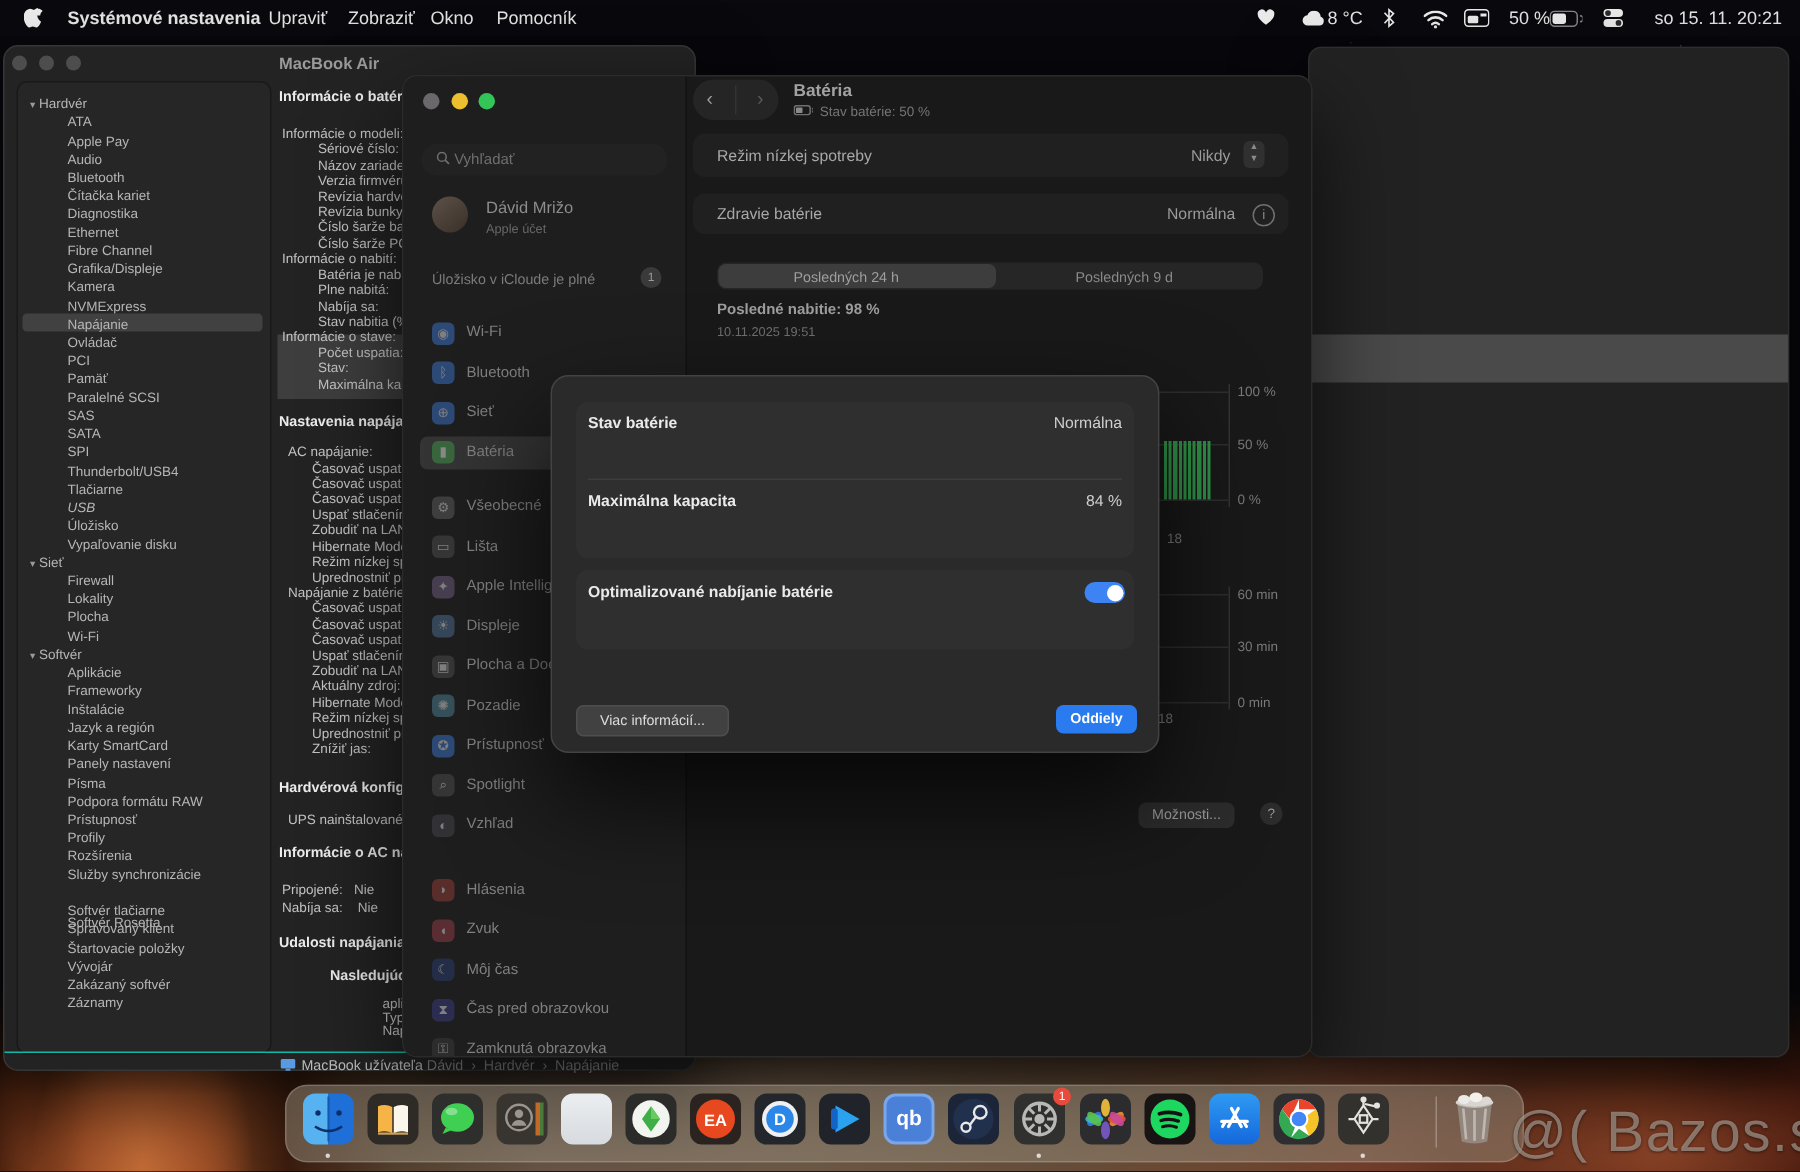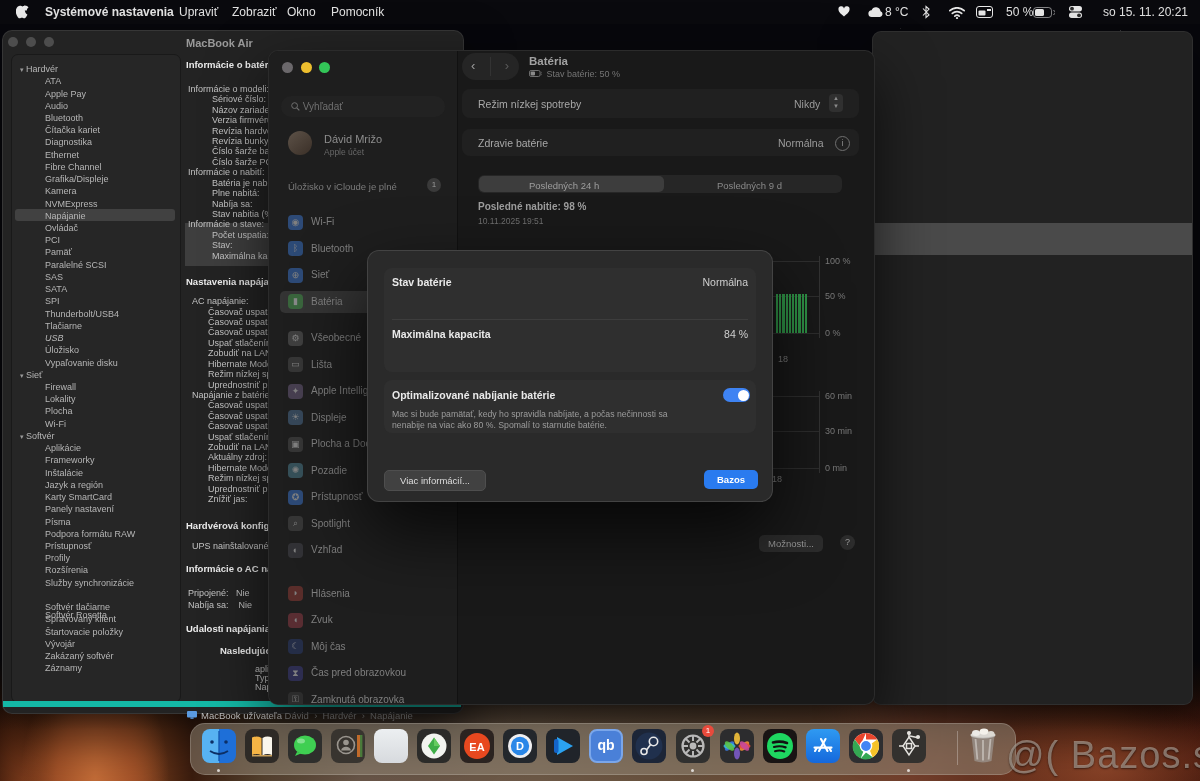--- a/index.html
+++ b/index.html
@@ -24,21 +24,21 @@
   #w1{left:2px;top:30px;width:460px;height:682px;background:#232323;border-radius:10px;border:1px solid rgba(255,255,255,.09);box-shadow:0 22px 48px rgba(0,0,0,.6);}
   #w1 .tl{position:absolute;top:6px;width:10px;height:10px;border-radius:50%;background:#4d4d4d;}
   #w1title{position:absolute;left:183px;top:6px;font-size:11px;font-weight:bold;color:#9a9a9a;}
   #w1side{position:absolute;left:8px;top:23px;width:168px;height:647px;background:#262626;border-radius:7px;border:1px solid #191919;overflow:hidden;}
   .trow{position:absolute;height:12px;font-size:9px;color:#b6b6b6;white-space:nowrap;line-height:12px;}
   .tsel{position:absolute;left:3px;width:160px;height:12px;background:#414141;border-radius:3px;}
   #w1mid{position:absolute;left:178px;top:23px;width:281px;height:647px;overflow:hidden;font-size:9px;color:#c3c3c3;white-space:nowrap;}
   #w1mid .b{font-weight:bold;color:#ececec;font-size:9.5px;}
   #w1mid div{position:absolute;line-height:11px;}
   #w1hl{position:absolute;left:4px;top:169px;width:264px;height:43px;background:#3e3e3e;}
-  #w1status{position:absolute;left:0px;top:670px;width:458px;height:41px;border-top:6px solid #14b8a6;}
+  #w1status{position:absolute;left:0px;top:670px;width:458px;height:41px;border-top:1px solid #14b8a6;}
   
   #w2{left:268px;top:50px;width:605px;height:653px;background:#191919;border-radius:10px;border:1px solid rgba(255,255,255,.08);box-shadow:0 24px 60px rgba(0,0,0,.65);overflow:hidden;}
   #w2side{position:absolute;left:0;top:0;width:188px;height:653px;background:#1e1e1e;border-right:1px solid #111;}
   #w2 .tl{position:absolute;top:10px;width:11px;height:11px;border-radius:50%;}
   .srow{position:absolute;left:11px;width:166px;height:22px;border-radius:5px;font-size:10px;color:#7f7f7f;line-height:22px;}
   .srow .ic{position:absolute;left:8px;top:3.5px;width:15px;height:15px;border-radius:4px;font-size:9px;line-height:15px;text-align:center;color:#cfcfcf;}
   .srow .lb{position:absolute;left:31px;top:0;}
   .seg{position:absolute;font-size:9.5px;color:#8a8a8a;}
   .card{position:absolute;left:193px;width:397px;background:#202020;border-radius:8px;}
   .ctx{position:absolute;font-size:10.5px;color:#9b9b9b;}
@@ -402,23 +402,22 @@
   <div class="t" style="left:24px;top:25px;">Stav batérie</div>
   <div class="v" style="right:24px;top:25px;">Normálna</div>
   <div style="position:absolute;left:24px;top:68px;width:356px;height:1px;background:#3d3d3d;"></div>
   <div class="t" style="left:24px;top:77px;">Maximálna kapacita</div>
   <div class="v" style="right:24px;top:77px;">84 %</div>
   <div class="grp" style="top:129px;height:53px;"></div>
   <div class="t" style="left:24px;top:138px;">Optimalizované nabíjanie batérie</div>
   <div style="position:absolute;left:355px;top:137px;width:27px;height:14px;border-radius:7px;background:#3e83f3;">
       <div style="position:absolute;right:1.5px;top:1.5px;width:11px;height:11px;border-radius:50%;background:#fff;"></div>
     </div>
-  <div class="d" style="left:24px;top:158px;">Mac si bude pamätať, kedy ho spravidla nabíjate, a počas nečinnosti sa<br>nenabije na viac ako 80 %. Spomalí to starnutie batérie.</div>
   <div style="position:absolute;left:16px;top:219px;width:100px;height:19px;background:#414141;border:1px solid #4e4e4e;border-radius:5px;color:#dddddd;font-size:9.5px;text-align:center;line-height:19px;">Viac informácií...</div>
-  <div style="position:absolute;right:14px;top:219px;width:54px;height:19px;background:#2a7bef;border-radius:5px;color:#ffffff;font-size:9.5px;font-weight:bold;text-align:center;line-height:19px;">Bazos</div>
+  <div style="position:absolute;right:14px;top:219px;width:54px;height:19px;background:#2a7bef;border-radius:5px;color:#ffffff;font-size:9.5px;font-weight:bold;text-align:center;line-height:19px;">Oddiely</div>
 </div>
 
 <div id="dock" class="abs"></div>
 <div id="dockicons">
     <div class="dicon" style="left:202px;border-radius:8px;background:linear-gradient(90deg,#57b2f2 0 50%,#1e6fd8 50% 100%);"><svg width="34" height="34" viewBox="0 0 34 34">
         <path d="M17 2 L17 32" stroke="#1558b0" stroke-width="1.4"></path>
         <circle cx="10" cy="13" r="1.8" fill="#0c2f66"></circle>
         <circle cx="24" cy="13" r="1.8" fill="#0c2f66"></circle>
         <path d="M8 22 Q17 28 26 22" stroke="#0c2f66" stroke-width="1.8" fill="none"></path>
       </svg></div>

